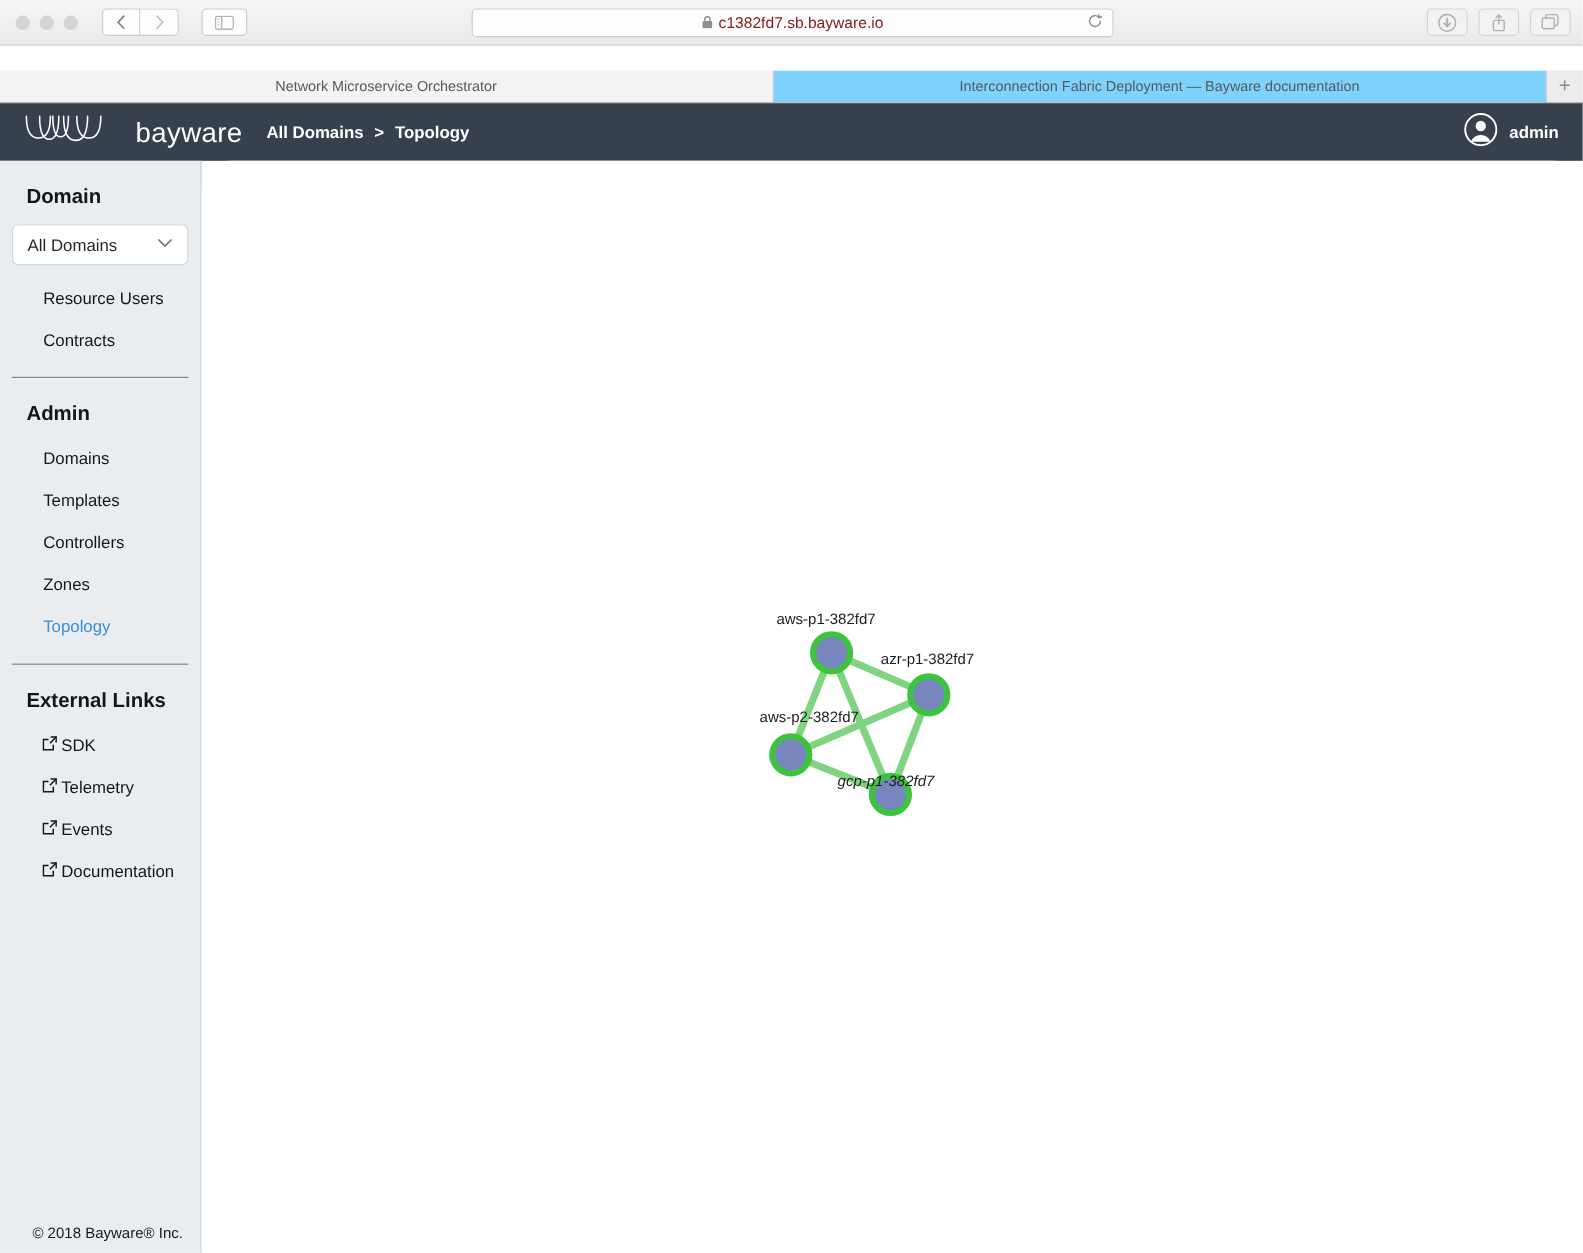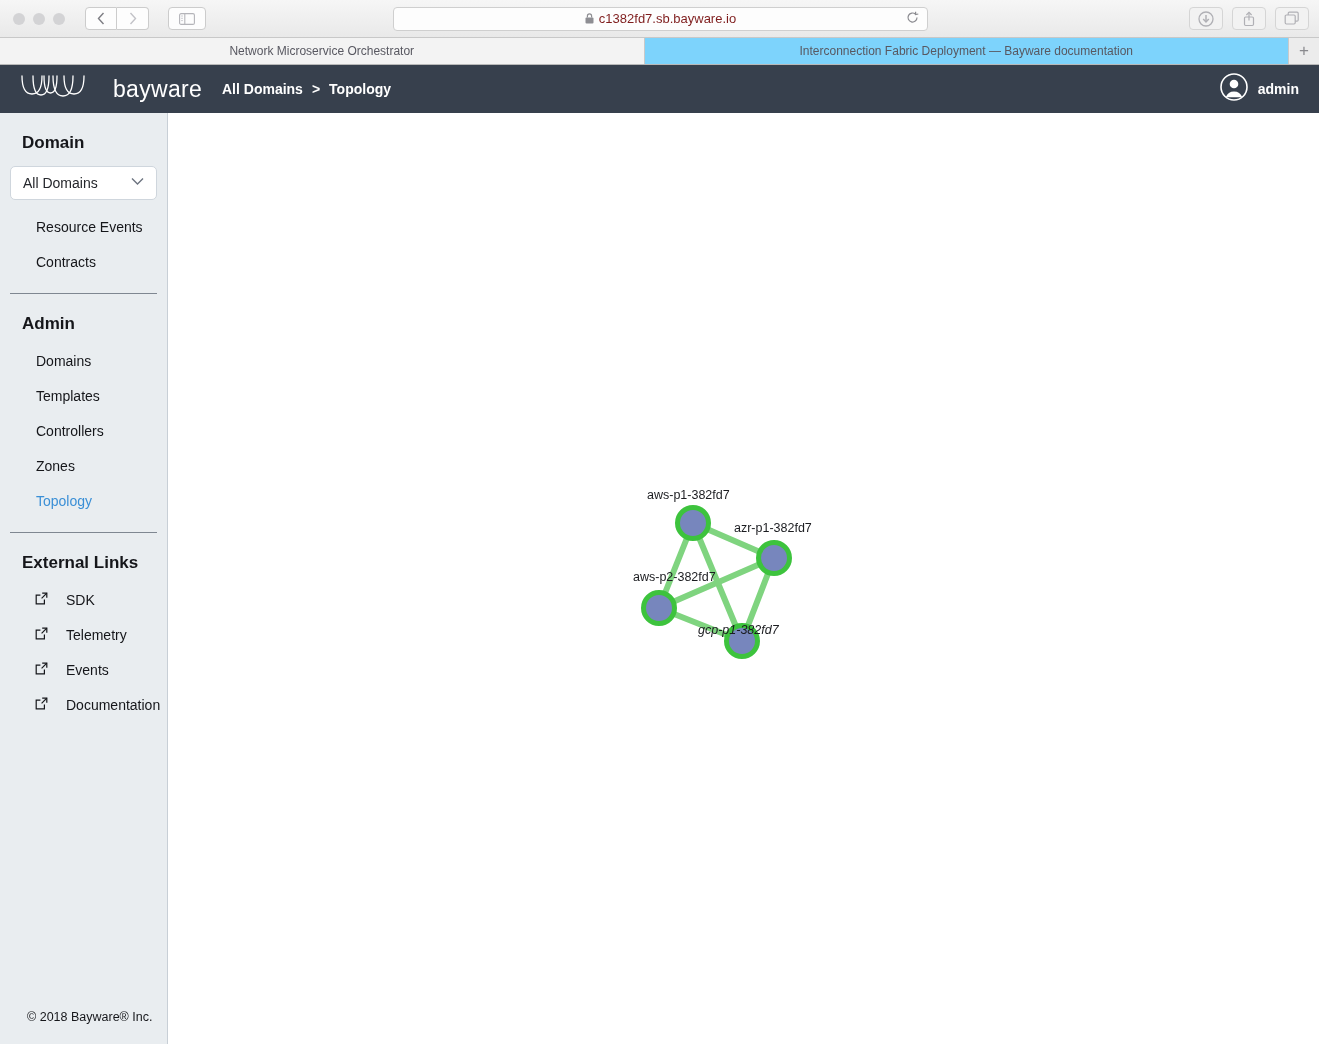--- a/index.html
+++ b/index.html
@@ -77,20 +77,21 @@
     border: 1px solid #d5d5d5; border-radius: 4px;
     background: #f2f2f2;
     display: flex; align-items: center; justify-content: center;
   }
 
   .tab-strip {
     height: 27px;
     background: #ececec;
     display: flex;
     border-bottom: 1px solid #b9b9b9;
+    margin-top: 21px;
   }
   .tab {
     flex: 1;
     display: flex; align-items: center; justify-content: center;
     font-size: 12px;
     color: #585861;
     border-right: 1px solid #c9c9c9;
     background: #7dd3fc;
     overflow: hidden;
     white-space: nowrap;
@@ -176,31 +177,31 @@
   }
   .nav-list { margin-top: 10px; }
   .nav-item {
     padding: 7px 0 7px 36px;
     font-size: 14px;
     color: #15161a;
     line-height: 1.5;
   }
   .nav-item.active { color: #3a8fd6; }
   .nav-item.link {
-    display: flex; align-items: center; gap: 18px;
+    display: flex; align-items: center; gap: 3px;
     padding-left: 35px;
   }
   .divider {
     height: 1px;
     background: #7f8791;
     margin: 13px 10px 0 10px;
   }
   .footer-copy {
     position: absolute;
-    bottom: 20px; left: 27px;
+    bottom: 30px; left: 27px;
     font-size: 12.5px;
     color: #16171b;
   }
 
   .canvas {
     flex: 1;
     background: #ffffff;
     position: relative;
     overflow: hidden;
     border-radius: 24px;
@@ -338,21 +339,21 @@
     <div class="side-heading">Domain</div>
     <div class="domain-select">
       <span>All Domains</span>
       <span class="chevron">
         <svg width="13" height="8" viewBox="0 0 13 8">
           <polyline points="1,1 6.5,6.5 12,1" fill="none" stroke="#6d7480" stroke-width="1.4"></polyline>
         </svg>
       </span>
     </div>
     <div class="nav-list">
-      <div class="nav-item">Resource Events</div>
+      <div class="nav-item">Resource Users</div>
       <div class="nav-item">Contracts</div>
     </div>
     <div class="divider"></div>
 
     <div class="side-heading">Admin</div>
     <div class="nav-list">
       <div class="nav-item">Domains</div>
       <div class="nav-item">Templates</div>
       <div class="nav-item">Controllers</div>
       <div class="nav-item">Zones</div>

